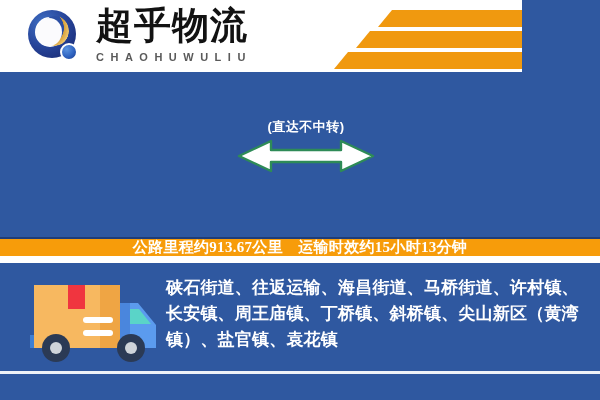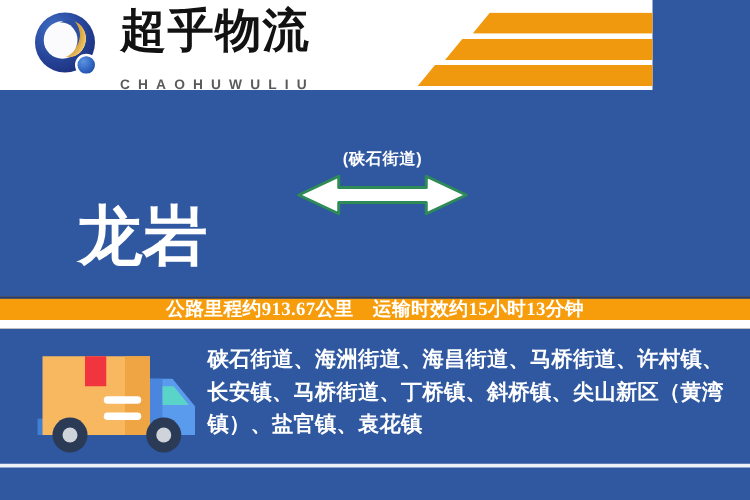--- a/index.html
+++ b/index.html
@@ -80,21 +80,21 @@
   .brand-cn {
     font-family: "Liberation Serif", "DejaVu Serif", serif;
     font-weight: bold;
     font-size: 37px;
     line-height: 40px;
     color: #121212;
     letter-spacing: 1px;
     white-space: nowrap;
   }
   .brand-en {
-    margin-top: 16px;
+    margin-top: 5px;
     font-family: "Liberation Sans", sans-serif;
     font-size: 11px;
     font-weight: bold;
     color: #5a5a5a;
     letter-spacing: 6.5px;
     white-space: nowrap;
   }
   .stripes {
     position: absolute;
     left: 330px; top: 0;
@@ -223,24 +223,23 @@
     </div>
 
     <div class="stripes">
       <div class="stripe stripe-1"></div>
       <div class="stripe stripe-2"></div>
       <div class="stripe stripe-3"></div>
     </div>
   </div>
 
   <div class="banner">
-    <div class="city city-origin">龙岩</div>
 
     <div class="arrow-block">
-      <div class="arrow-top-label">(硖石街道)</div>
+      <div class="arrow-top-label">(直达不中转)</div>
       <svg class="arrow-svg" width="138" height="34" viewBox="0 0 138 34">
         <polygon points="2,17 34,2 34,11 104,11 104,2 136,17 104,32 104,23 34,23 34,32" fill="#ffffff" stroke="#2e8b57" stroke-width="2.4" stroke-linejoin="round"></polygon>
       </svg>
     </div>
 
   </div>
 
   <div class="infobar">
     <span class="infobar-text">公路里程约913.67公里　运输时效约15小时13分钟</span>
   </div>
@@ -263,18 +262,18 @@
 
       <rect x="57" y="44" width="30" height="6" rx="3" fill="#ffffff"></rect>
       <rect x="57" y="57" width="30" height="6" rx="3" fill="#ffffff"></rect>
 
       <circle cx="30" cy="75" r="14" fill="#2b3a55"></circle>
       <circle cx="30" cy="75" r="6" fill="#cfd4da"></circle>
       <circle cx="105" cy="75" r="14" fill="#2b3a55"></circle>
       <circle cx="105" cy="75" r="6" fill="#cfd4da"></circle>
     </svg>
 
-    <div class="districts">硖石街道、海洲街道、海昌街道、马桥街道、许村镇、长安镇、马桥街道、丁桥镇、斜桥镇、尖山新区（黄湾镇）、盐官镇、袁花镇</div>
+    <div class="districts">硖石街道、往返运输、海昌街道、马桥街道、许村镇、长安镇、周王庙镇、丁桥镇、斜桥镇、尖山新区（黄湾镇）、盐官镇、袁花镇</div>
 
     <div class="road-line"></div>
   </div>
 
 </div>
 
 </body></html>

